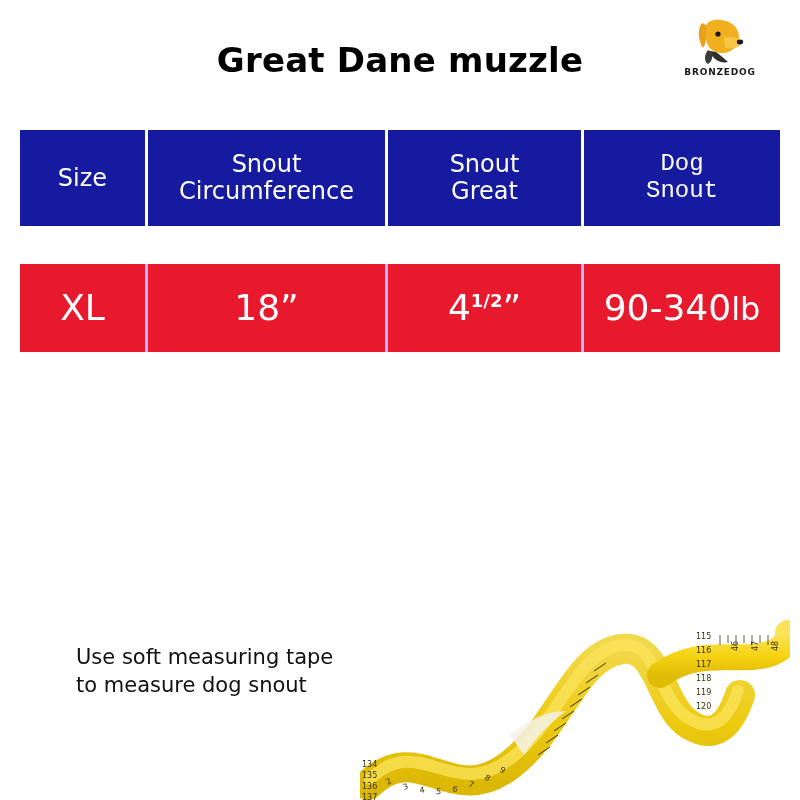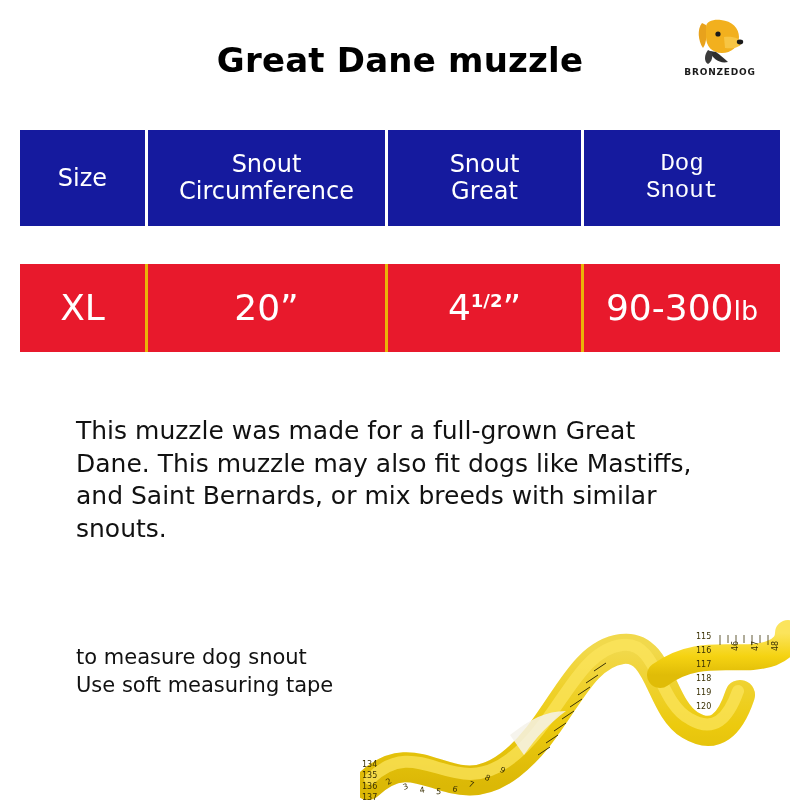--- a/index.html
+++ b/index.html
@@ -93,26 +93,26 @@
   }
 
   .val-cell {
     background: #e8192c;
     color: #ffffff;
     height: 88px;
     vertical-align: middle;
     text-align: center;
     font-size: 36px;
     line-height: 1;
-    border-right: 3px solid #eab308;
+    border-right: 3px solid #c4b5fd;
     box-sizing: border-box;
     white-space: nowrap;
   }
   .val-cell:last-child { border-right: none; }
-  .val-cell .unit-small { font-size: 27px; }
+  .val-cell .unit-small { font-size: 32px; }
   sup.frac {
     font-size: 18px;
     vertical-align: super;
     line-height: 0;
     font-weight: bold;
   }
 
   
   .desc {
     position: absolute;
@@ -192,36 +192,35 @@
       </th>
     </tr>
     <tr class="spacer-row">
       <td></td>
       <td></td>
       <td></td>
       <td></td>
     </tr>
     <tr>
       <td class="val-cell">XL</td>
-      <td class="val-cell">20”</td>
+      <td class="val-cell">18”</td>
       <td class="val-cell">
         <span>4</span><sup class="frac">1/2</sup><span>”</span>
       </td>
       <td class="val-cell">
-        <span>90-300</span><span class="unit-small">lb</span>
+        <span>90-340</span><span class="unit-small">lb</span>
       </td>
     </tr>
   </tbody>
     </table>
 
-  <div class="desc">This muzzle was made for a full-grown Great Dane. This muzzle may also fit dogs like Mastiffs, and Saint Bernards, or mix breeds with similar snouts.</div>
 
   <div class="measure-note">
+    <div>Use soft measuring tape</div>
     <div>to measure dog snout</div>
-    <div>Use soft measuring tape</div>
   </div>
 
   <div class="tape">
     <svg width="430" height="185" viewBox="0 0 430 185" aria-hidden="true">
       <defs>
         <linearGradient id="tapeShade" x1="0" y1="0" x2="0" y2="1">
           <stop offset="0%" stop-color="#fbe45c"></stop>
           <stop offset="55%" stop-color="#f5d312"></stop>
           <stop offset="100%" stop-color="#e0bc07"></stop>
         </linearGradient>

